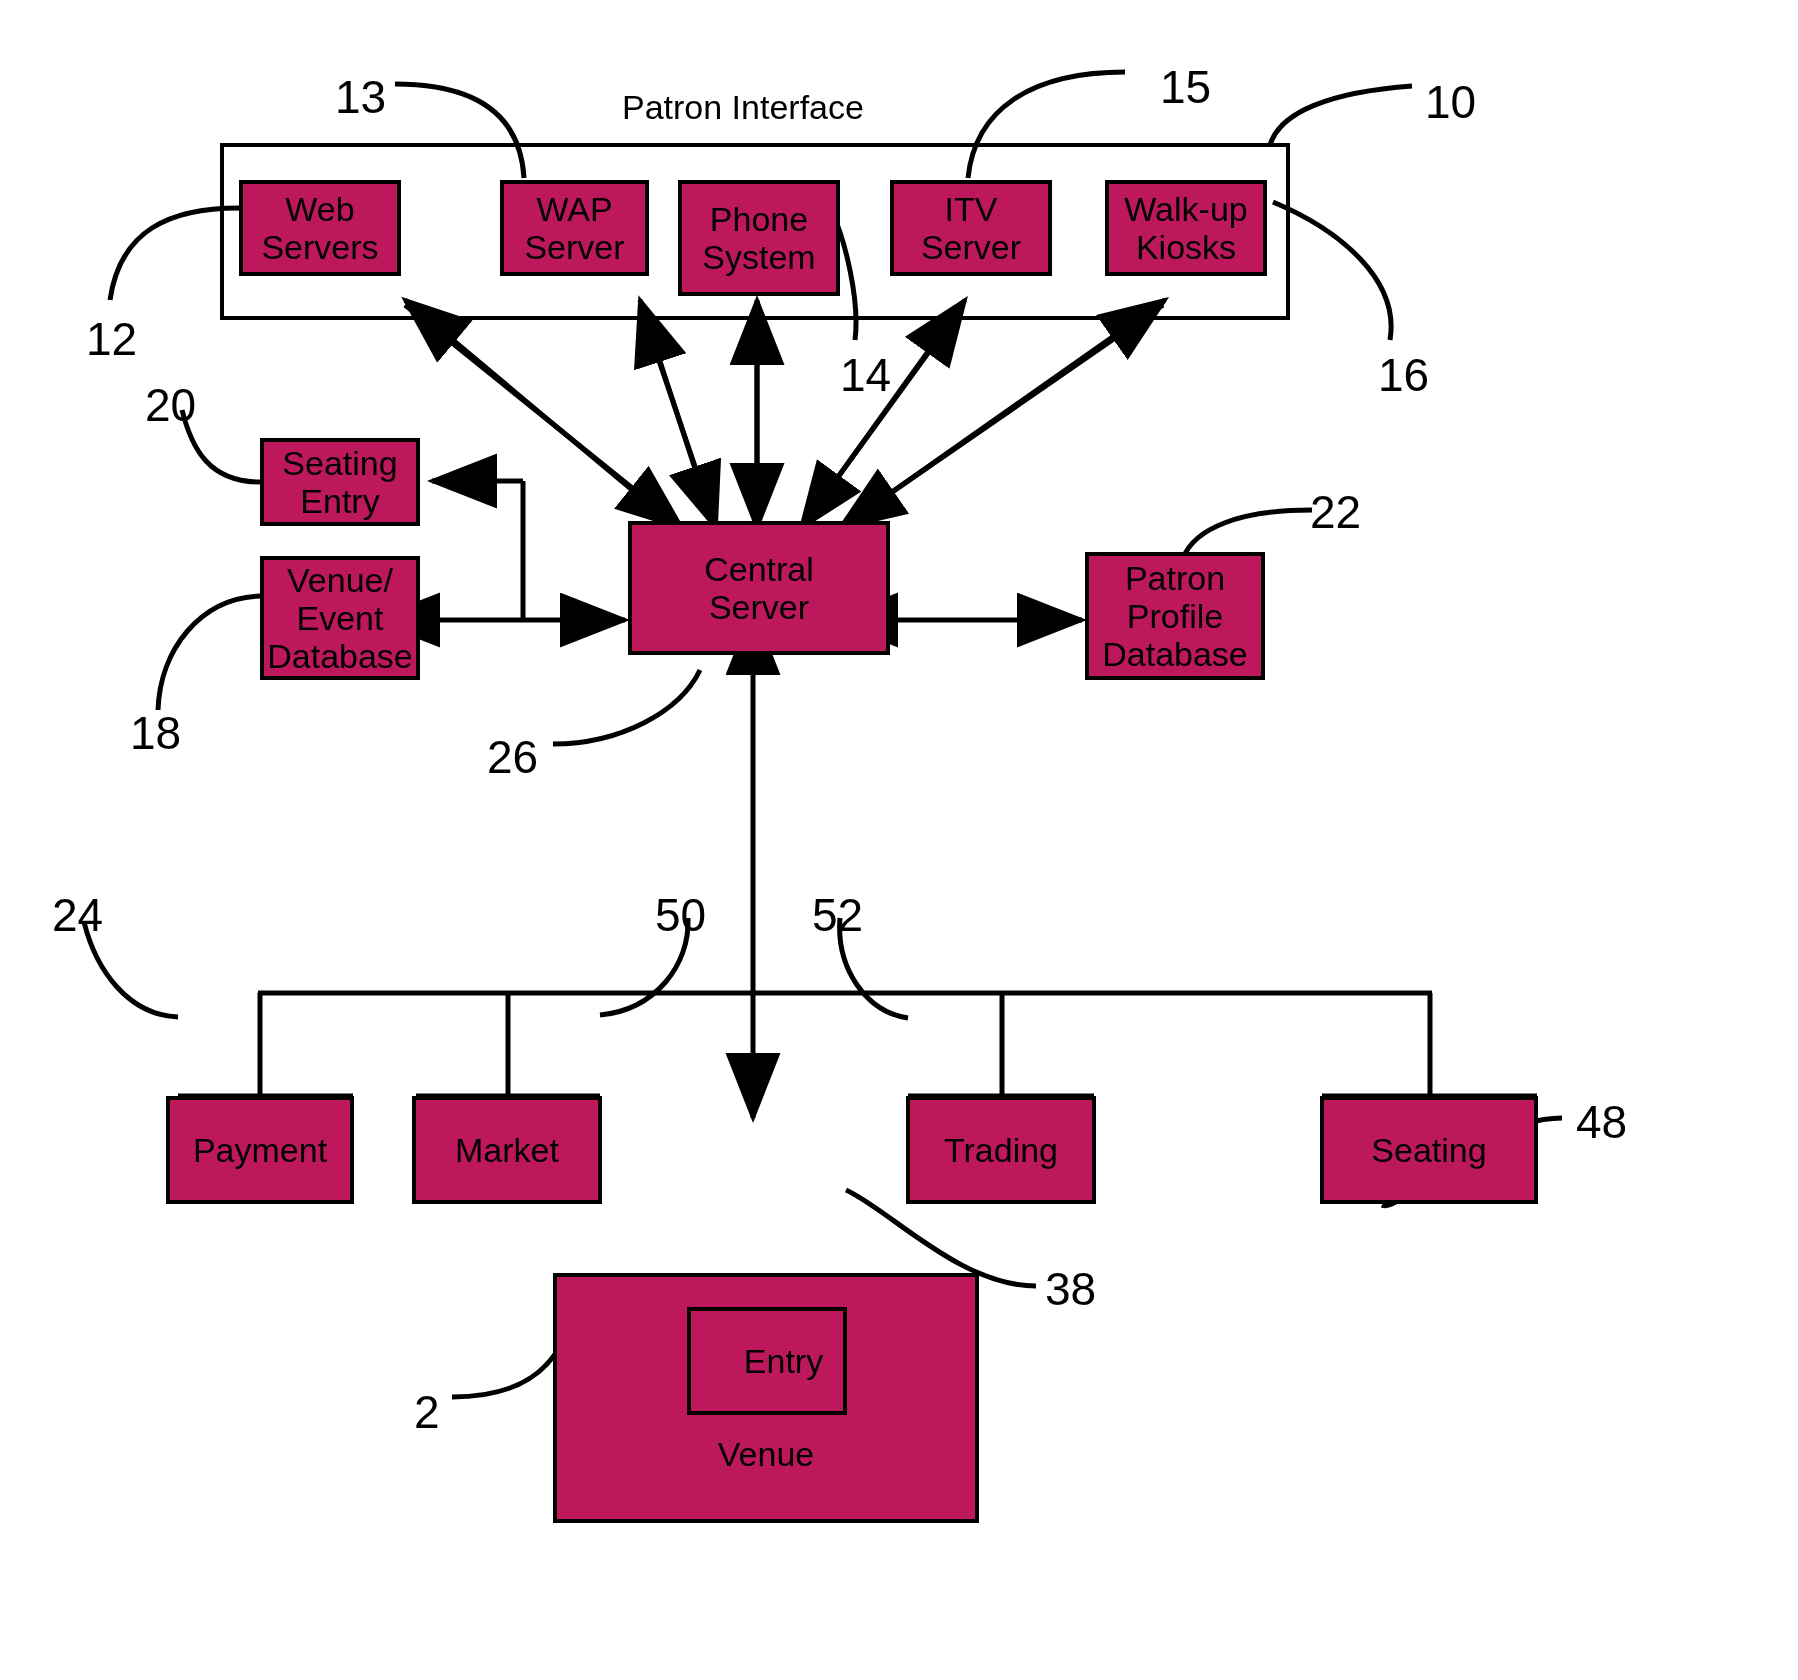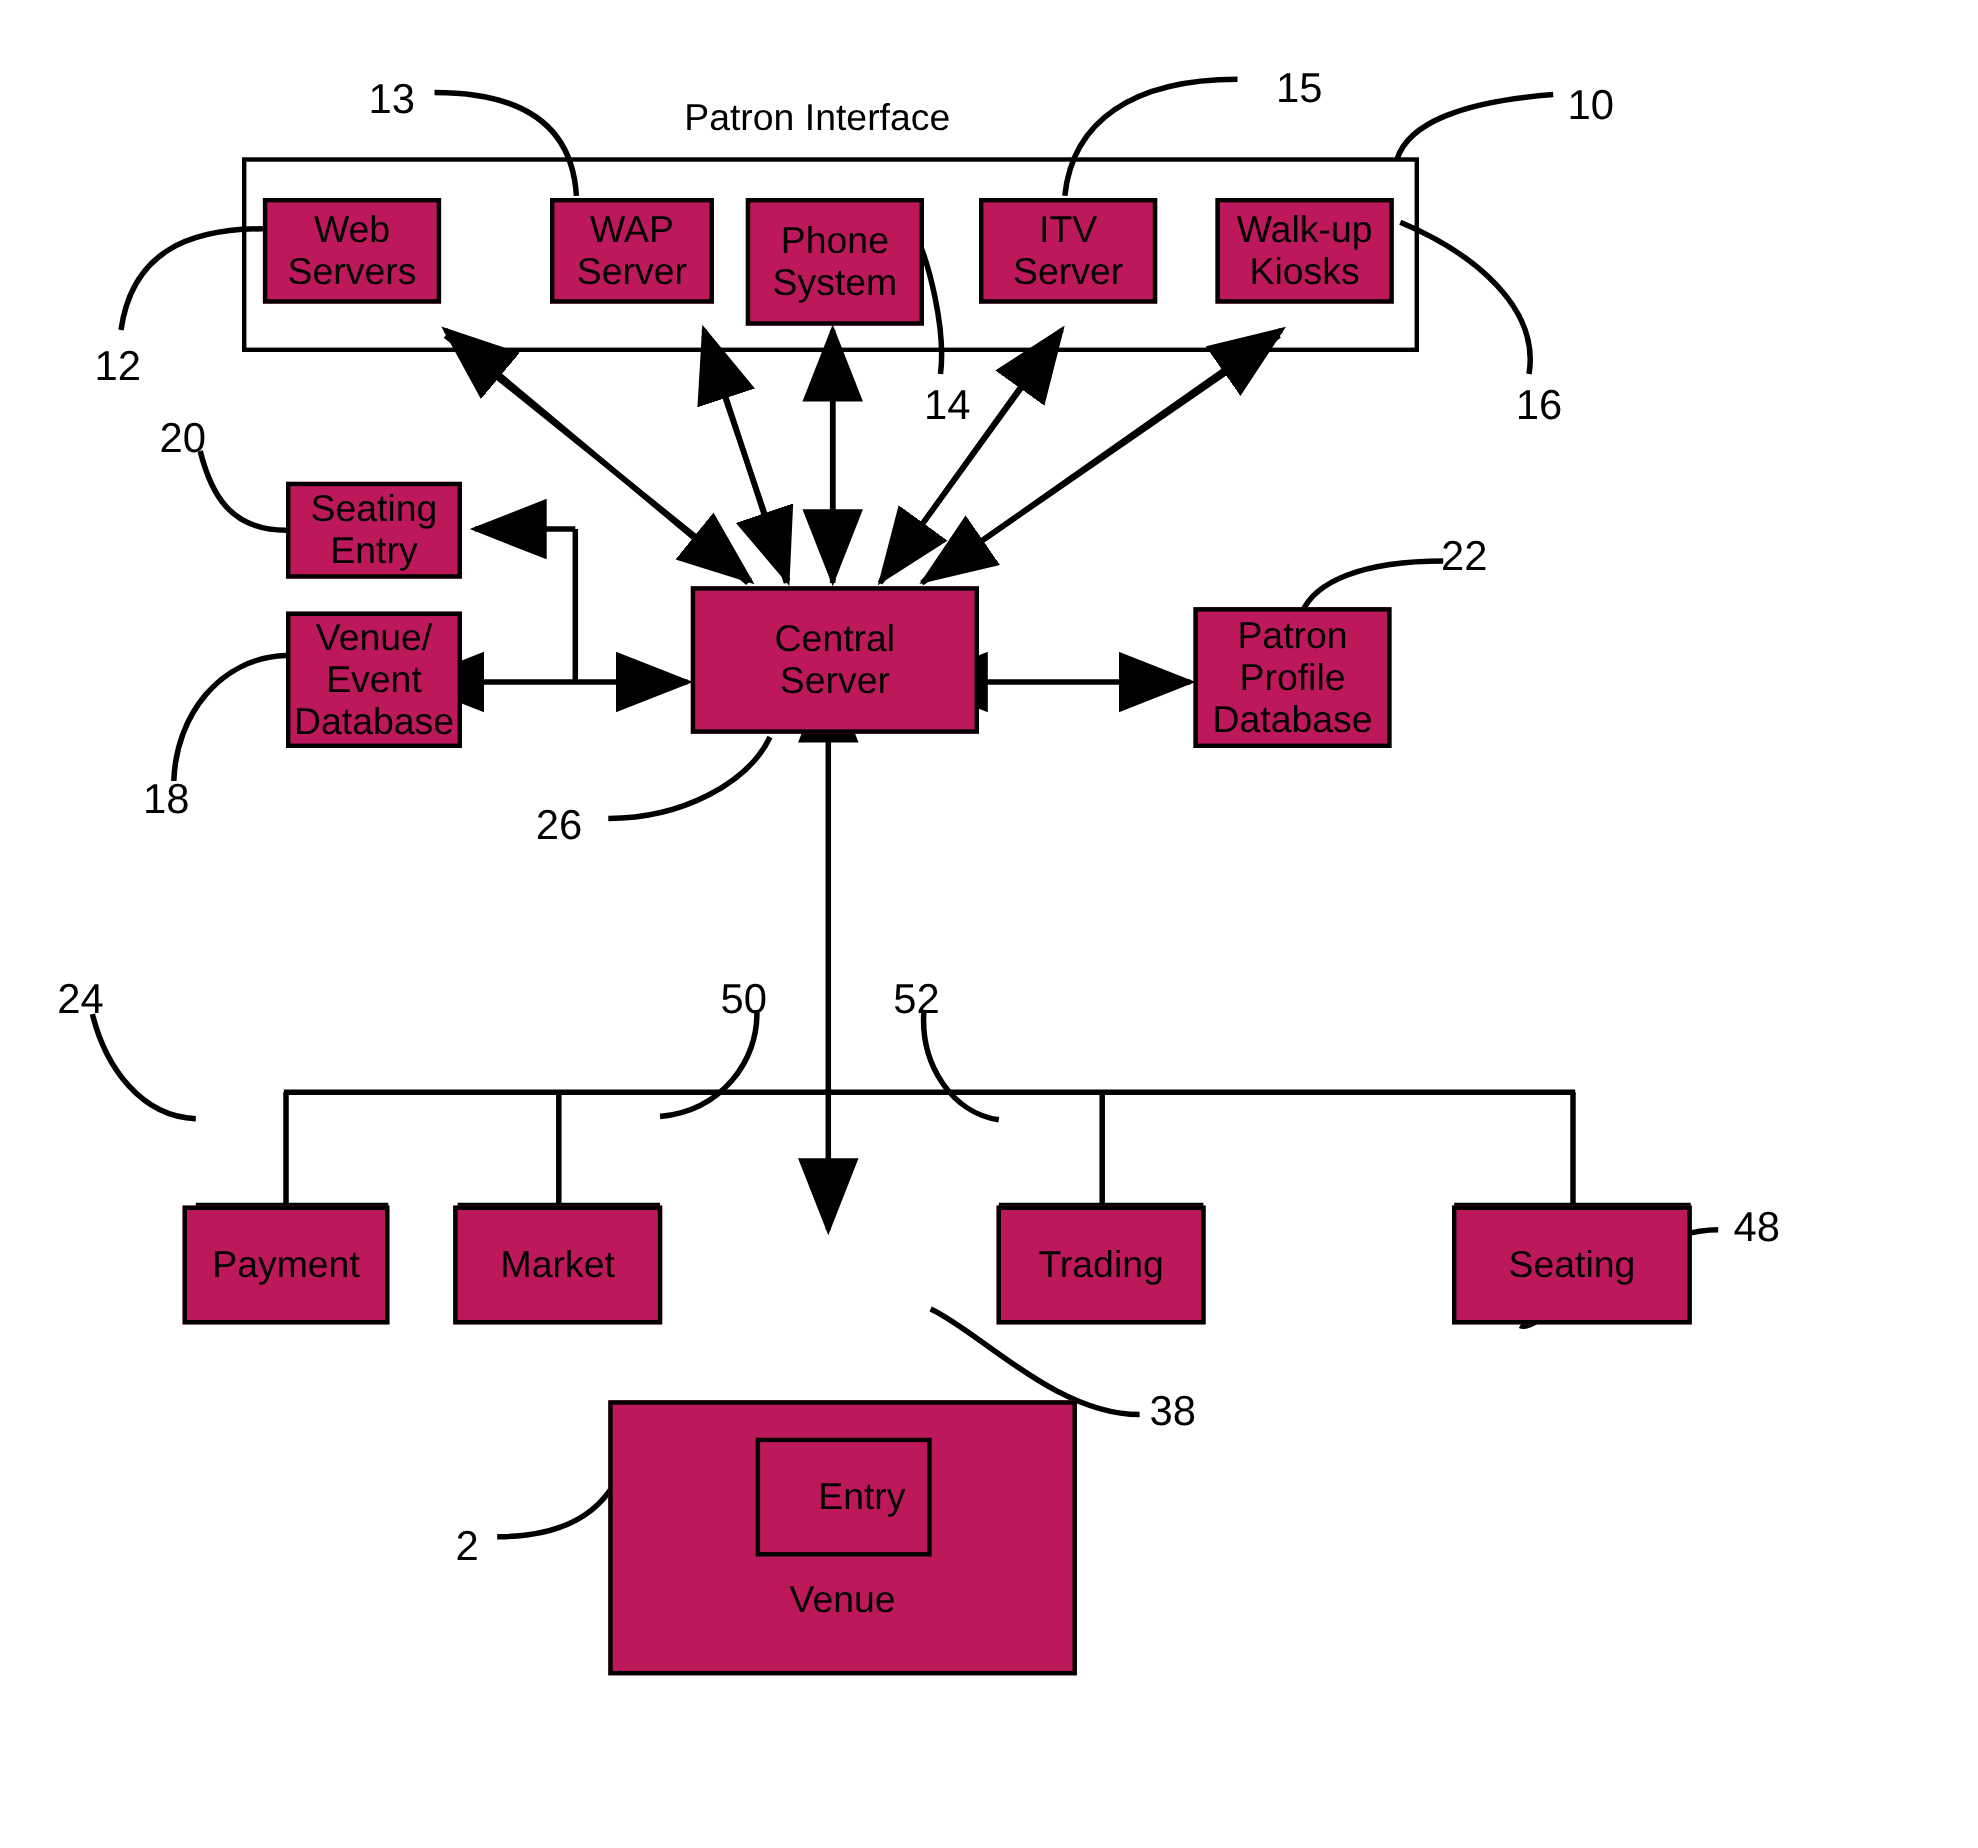--- a/index.html
+++ b/index.html
@@ -51,21 +51,21 @@
     z-index: 2;
   }
   .caption {
     position: absolute;
     font-size: 34px;
     white-space: nowrap;
     z-index: 6;
   }
   .refnum {
     position: absolute;
-    font-size: 38px;
+    font-size: 46px;
     white-space: nowrap;
     z-index: 7;
   }
   .node span { display: block; }
 </style>
 </head>
 <body>
 
 <div id="stage">
 
@@ -178,21 +178,21 @@
   </div>
 
   <div class="node" style="left:260px; top:556px; width:160px; height:124px;">
     <div>
       <span>Venue/</span>
       <span>Event</span>
       <span>Database</span>
     </div>
   </div>
 
-  <div class="node" style="left:628px; top:533px; width:262px; height:134px;">
+  <div class="node" style="left:628px; top:521px; width:262px; height:134px;">
     <div>
       <span>Central</span>
       <span>Server</span>
     </div>
   </div>
 
   <div class="node" style="left:1085px; top:552px; width:180px; height:128px;">
     <div>
       <span>Patron</span>
       <span>Profile</span>

